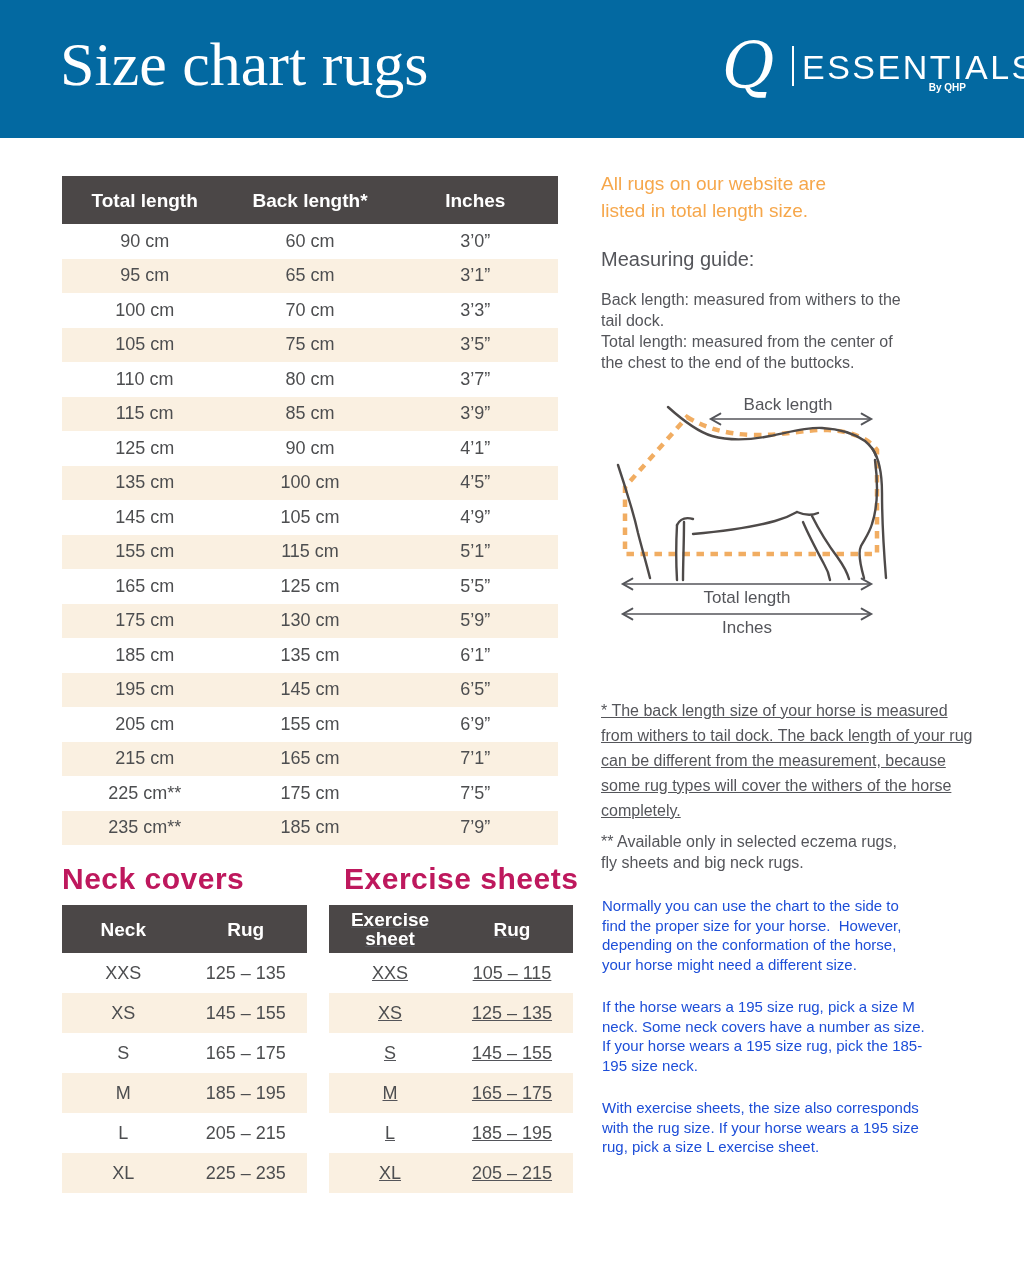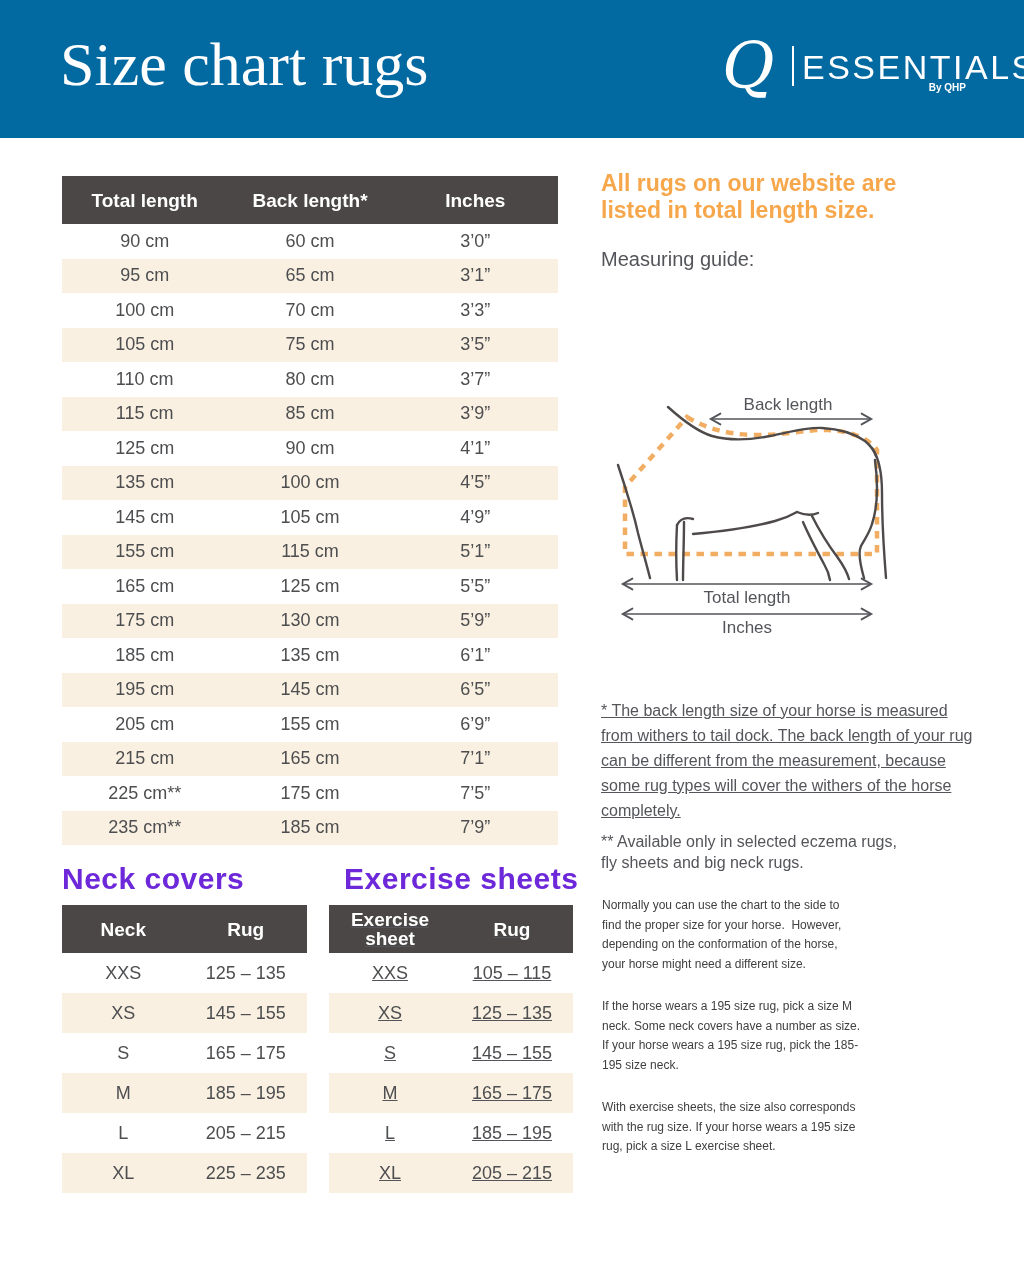--- a/index.html
+++ b/index.html
@@ -23,33 +23,33 @@
   .tcell{flex:1;text-align:center;font-size:18px;color:#4d4e50;}
   .main-table{left:62px;top:176px;width:496px;}
   .main-table .trow{height:34.5px;}
   .main-table .trow:nth-child(even){background:#faf0e1;}
   .mini-table .trow{height:40px;}
   .mini-table .trow:nth-child(even){background:#faf0e1;}
   .neck-table{left:62px;top:905px;width:245px;}
   .exercise-table{left:329px;top:905px;width:244px;text-decoration:underline;}
   
   .intro{position:absolute;left:601px;top:170px;width:400px;margin:0;color:#f6a74b;
-         font-size:23px;line-height:27px;font-weight:bold;white-space:pre-wrap;}
+         font-size:19px;line-height:27px;font-weight:normal;white-space:pre-wrap;}
   .measuring-title{position:absolute;left:601px;top:248px;margin:0;font-size:20px;font-weight:normal;color:#54555a;}
   .bodytext{position:absolute;margin:0;font-size:16px;line-height:21px;color:#54555a;white-space:pre-wrap;}
   .measuring-body{left:601px;top:289px;width:400px;}
   .footnote-1{left:601px;top:698px;width:400px;line-height:25px;text-decoration:underline;}
   .footnote-2{left:601px;top:788px;width:400px;line-height:20.5px;margin-top:44px;}
   .diagram{position:absolute;left:600px;top:388px;width:300px;height:250px;}
   
-  .section-title{position:absolute;margin:0;font-size:30px;font-weight:bold;color:#6d28d9;letter-spacing:.5px;}
+  .section-title{position:absolute;margin:0;font-size:30px;font-weight:bold;color:#be185d;letter-spacing:.5px;}
   .neck-title{left:62px;top:862px;}
   .exercise-title{left:344px;top:862px;}
   .notes{position:absolute;left:602px;top:896px;width:400px;}
-  .notes p{margin:0 0 23px 0;font-size:12px;line-height:19.5px;color:#404040;white-space:pre-wrap;}
+  .notes p{margin:0 0 23px 0;font-size:15px;line-height:19.5px;color:#1d4ed8;white-space:pre-wrap;}
 </style>
 </head>
 <body>
 
 <div class="page">
 
   <header class="banner">
     <h1 class="page-title">Size chart rugs</h1>
     <div class="logo">
       <span class="logo-q">Q</span>
@@ -155,20 +155,24 @@
           <div class="tcell">235 cm**</div>
           <div class="tcell">185 cm</div>
           <div class="tcell">7’9”</div>
         </div>
       </div>
   </section>
 
   <p class="intro">All rugs on our website are
 listed in total length size.</p>
   <h2 class="measuring-title">Measuring guide:</h2>
+  <p class="bodytext measuring-body">Back length: measured from withers to the
+tail dock.
+Total length: measured from the center of
+the chest to the end of the buttocks.</p>
 
   <svg class="diagram" viewBox="0 0 300 250" xmlns="http://www.w3.org/2000/svg">
     <defs>
       <marker id="ah" viewBox="0 0 12 12" refX="9" refY="6" markerWidth="9" markerHeight="9" orient="auto-start-reverse">
         <path d="M2,1.5 L10,6 L2,10.5" fill="none" stroke="#54555a" stroke-width="1.6" stroke-linecap="round"></path>
       </marker>
     </defs>
 
     <path d="M 87 29 C 107 41, 127 46, 152 47 C 182 48, 208 41, 228 42 C 248 43, 268 49, 277 62 L 277 166 L 25 166 L 25 99 Z" fill="none" stroke="#f1ad62" stroke-width="4.5" stroke-dasharray="7.5 6.5" stroke-linecap="butt"></path>
 

